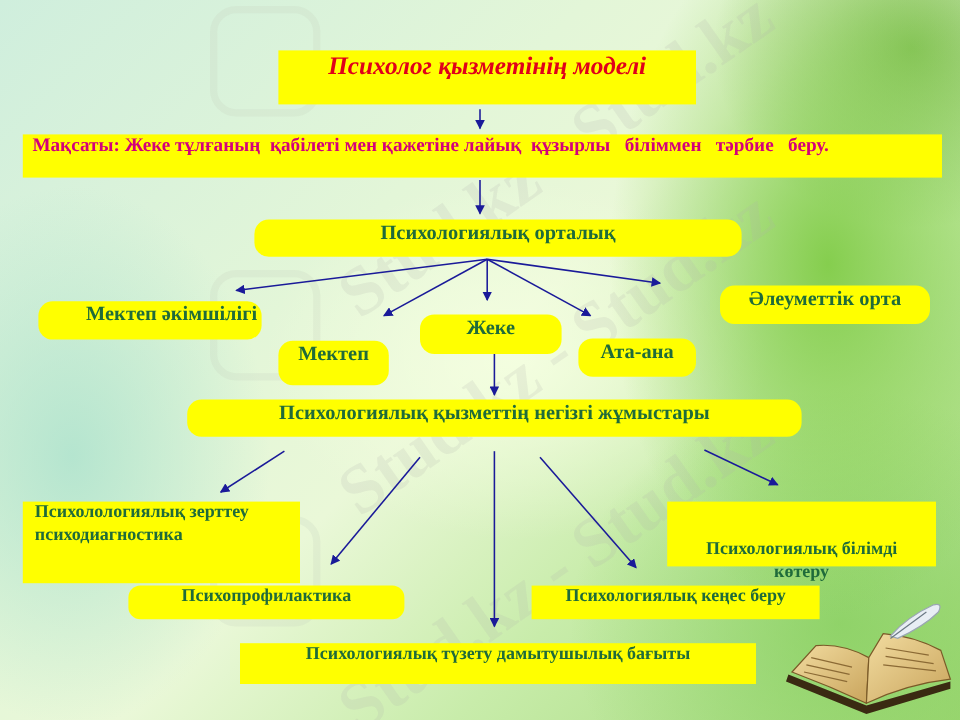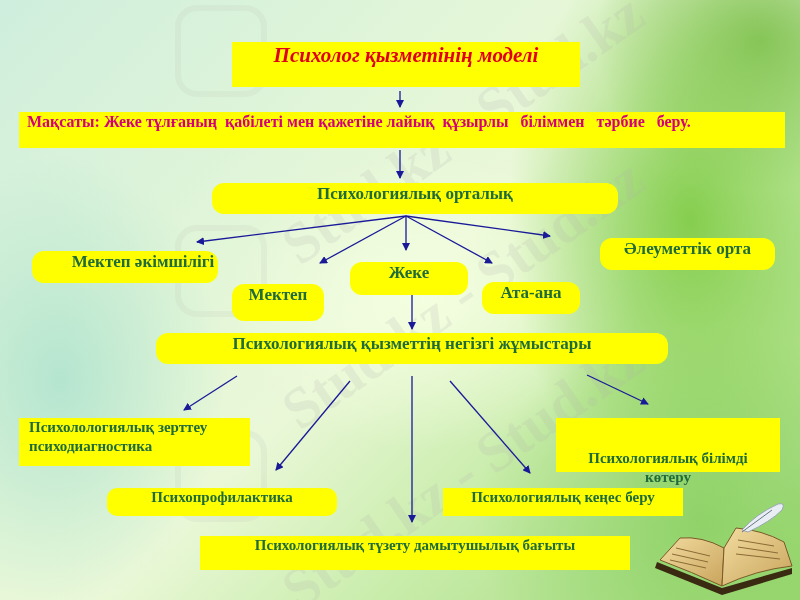--- a/index.html
+++ b/index.html
@@ -101,21 +101,21 @@
   <span>Ата-ана</span>
 </div>
 <div class="box f17" style="left:600px; top:238px; width:175px; height:32px;">
   <span>Әлеуметтік орта</span>
 </div>
 
 <div class="box f17" style="left:156px; top:333px; width:512px; height:31px;">
   <span>Психологиялық қызметтің негізгі жұмыстары</span>
 </div>
 
-<div class="box f15" style="left:19px; top:418px; width:231px; height:48px; justify-content:flex-start; text-align:left; padding-left:10px;">
+<div class="box f15" style="left:19px; top:418px; width:231px; height:68px; justify-content:flex-start; text-align:left; padding-left:10px;">
   <span style="display:block; width:200px;">Психолологиялық зерттеу психодиагностика</span>
 </div>
 <div class="box f15" style="left:107px; top:488px; width:230px; height:28px;border-radius:10px;">
   <span>Психопрофилактика</span>
 </div>
 <div class="box f15" style="left:200px; top:536px; width:430px; height:34px;">
   <span>Психологиялық түзету дамытушылық бағыты</span>
 </div>
 <div class="box f15" style="left:443px; top:488px; width:240px; height:28px;">
   <span>Психологиялық кеңес беру</span>

